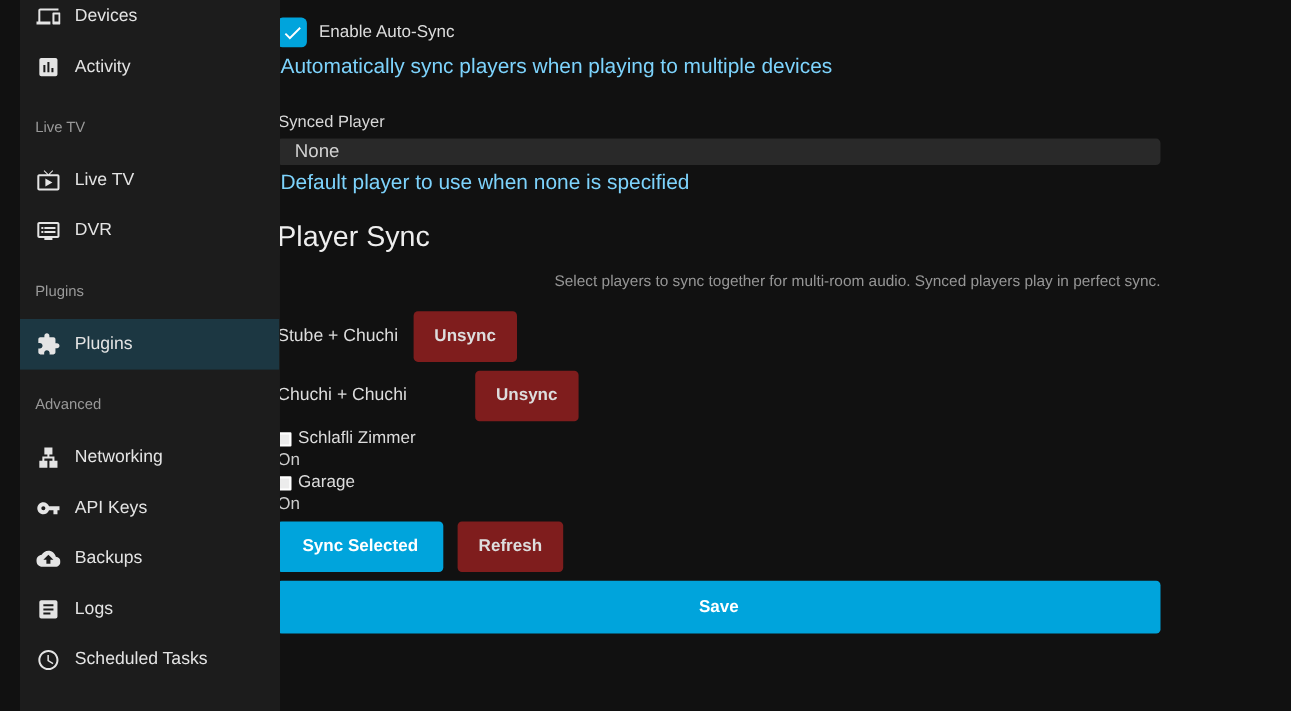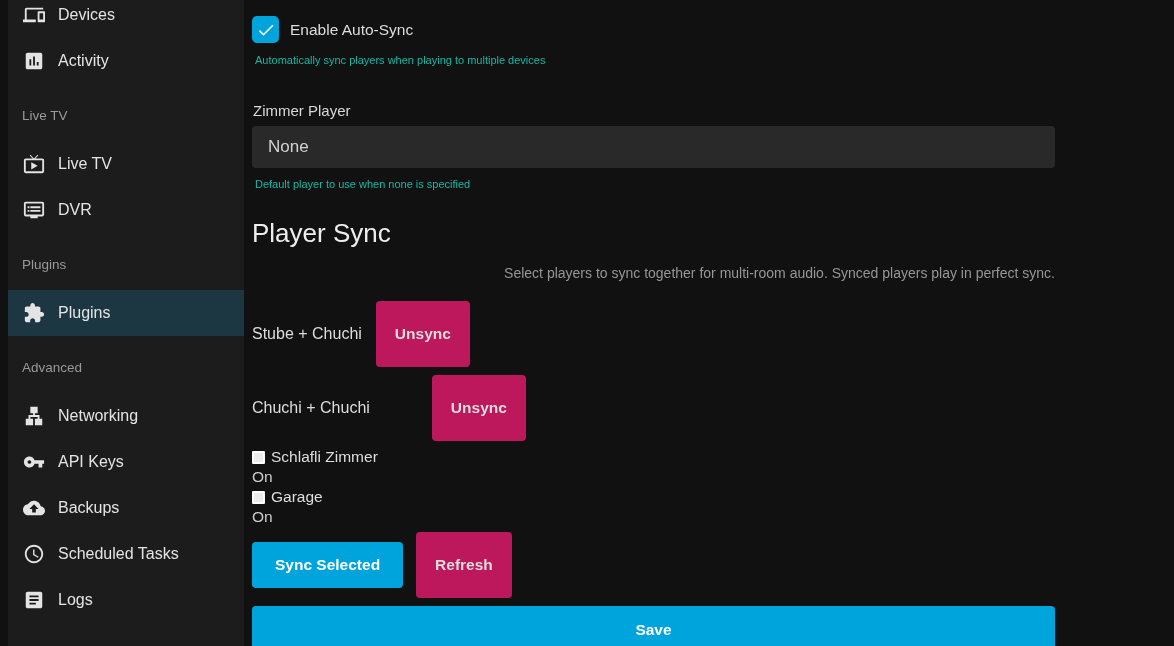--- a/index.html
+++ b/index.html
@@ -4,21 +4,21 @@
 <style>
   * { box-sizing: border-box; margin: 0; padding: 0; }
   html, body {
     width: 1174px; height: 646px;
     background: #111111;
     overflow: hidden;
     font-family: "Liberation Sans", "DejaVu Sans", sans-serif;
   }
   
   .sidebar {
-    position: fixed; left: 8px; top: 0;
+    position: fixed; left: 18px; top: 0;
     width: 236px; height: 646px;
     background: #1c1c1c;
     overflow: hidden;
   }
   .sidebar nav { margin-top: -8px; }
   .nav-item {
     height: 46px;
     display: flex; align-items: center;
     padding: 0 10px 0 14px;
     color: #e4e4e4;
@@ -60,33 +60,33 @@
   }
   .big-checkbox svg { width: 20px; height: 20px; fill: #ffffff; }
   .checkbox-label {
     margin-left: 11px;
     font-size: 15.5px;
     color: #dddddd;
     cursor: pointer;
   }
   .field-desc {
     margin: 8px 0 0 3px;
-    font-size: 11px;
+    font-size: 19px;
     line-height: 19px;
-    color: #14b8a6;
+    color: #7dd3fc;
   }
   .select-label {
     display: block;
     margin: 32px 0 0 1px;
     font-size: 15px;
     color: #d8d8d8;
   }
   .select {
     margin-top: 7px;
-    height: 42px;
+    height: 24px;
     background: #292929;
     border-radius: 4px;
     display: flex; align-items: center;
     padding: 0 16px;
     font-size: 17px;
     color: #d2d2d2;
     cursor: pointer;
   }
   .field-desc.helper { margin-top: 7px; }
   h2.section-title {
@@ -107,21 +107,21 @@
   .sync-row.second { margin-top: 8px; gap: 48px; }
   .sync-label { font-size: 16px; color: #dddddd; margin-right: 14px; }
   .btn {
     border: 0;
     border-radius: 4px;
     font-weight: bold;
     font-size: 15.5px;
     font-family: inherit;
     cursor: pointer;
   }
-  .btn.grey { background: #be185d; color: #dddddd; padding: 24px 19px; }
+  .btn.grey { background: #7f1d1d; color: #dddddd; padding: 14px 19px; }
   .btn.blue { background: #00a4dc; color: #ffffff; }
   .player-list { margin-top: 6px; }
   .player-item { font-size: 15.5px; }
   .player-item .check-line {
     display: flex; align-items: center;
     height: 20px; color: #dddddd; cursor: pointer;
   }
   .mini-checkbox {
     width: 13px; height: 13px;
     background: #ececec;
@@ -222,52 +222,52 @@
         <svg viewBox="0 0 24 24">
             <path d="M19.35 10.04C18.67 6.59 15.64 4 12 4 9.11 4 6.6 5.64 5.35 8.04 2.34 8.36 0 10.91 0 14c0 3.31 2.69 6 6 6h13c2.76 0 5-2.24 5-5 0-2.64-2.05-4.78-4.65-4.96zM14 13v4h-4v-4H7l5-5 5 5h-3z"></path>
           </svg>
       </span>
       <span class="label">Backups</span>
     </a>
 
     <a class="nav-item">
       <span class="icon">
         <svg viewBox="0 0 24 24">
+            <path d="M19 3H5c-1.1 0-2 .9-2 2v14c0 1.1.9 2 2 2h14c1.1 0 2-.9 2-2V5c0-1.1-.9-2-2-2zm-5 14H7v-2h7v2zm3-4H7v-2h10v2zm0-4H7V7h10v2z"></path>
+          </svg>
+      </span>
+      <span class="label">Logs</span>
+    </a>
+
+    <a class="nav-item">
+      <span class="icon">
+        <svg viewBox="0 0 24 24">
             <path d="M11.99 2C6.47 2 2 6.48 2 12s4.47 10 9.99 10C17.52 22 22 17.52 22 12S17.52 2 11.99 2zM12 20c-4.42 0-8-3.58-8-8s3.58-8 8-8 8 3.58 8 8-3.58 8-8 8zm.5-13H11v6l5.25 3.15.75-1.23-4.5-2.67z"></path>
           </svg>
       </span>
       <span class="label">Scheduled Tasks</span>
-    </a>
-
-    <a class="nav-item">
-      <span class="icon">
-        <svg viewBox="0 0 24 24">
-            <path d="M19 3H5c-1.1 0-2 .9-2 2v14c0 1.1.9 2 2 2h14c1.1 0 2-.9 2-2V5c0-1.1-.9-2-2-2zm-5 14H7v-2h7v2zm3-4H7v-2h10v2zm0-4H7V7h10v2z"></path>
-          </svg>
-      </span>
-      <span class="label">Logs</span>
     </a>
 
   </nav>
 </aside>
 
 <main class="content">
   <div class="inner">
 
     <div class="checkbox-row">
       <span class="big-checkbox">
         <svg viewBox="0 0 24 24">
             <path d="M9 16.17L4.83 12l-1.42 1.41L9 19 21 7l-1.41-1.41z"></path>
           </svg>
       </span>
       <span class="checkbox-label">Enable Auto-Sync</span>
     </div>
     <div class="field-desc">Automatically sync players when playing to multiple devices</div>
 
-    <label class="select-label">Zimmer Player</label>
+    <label class="select-label">Synced Player</label>
     <div class="select">
       <span>None</span>
     </div>
     <div class="field-desc helper">Default player to use when none is specified</div>
 
     <h2 class="section-title">Player Sync</h2>
     <div class="section-desc">Select players to sync together for multi-room audio. Synced players play in perfect sync.</div>
 
     <div class="sync-row first">
       <span class="sync-label">Stube + Chuchi</span>

